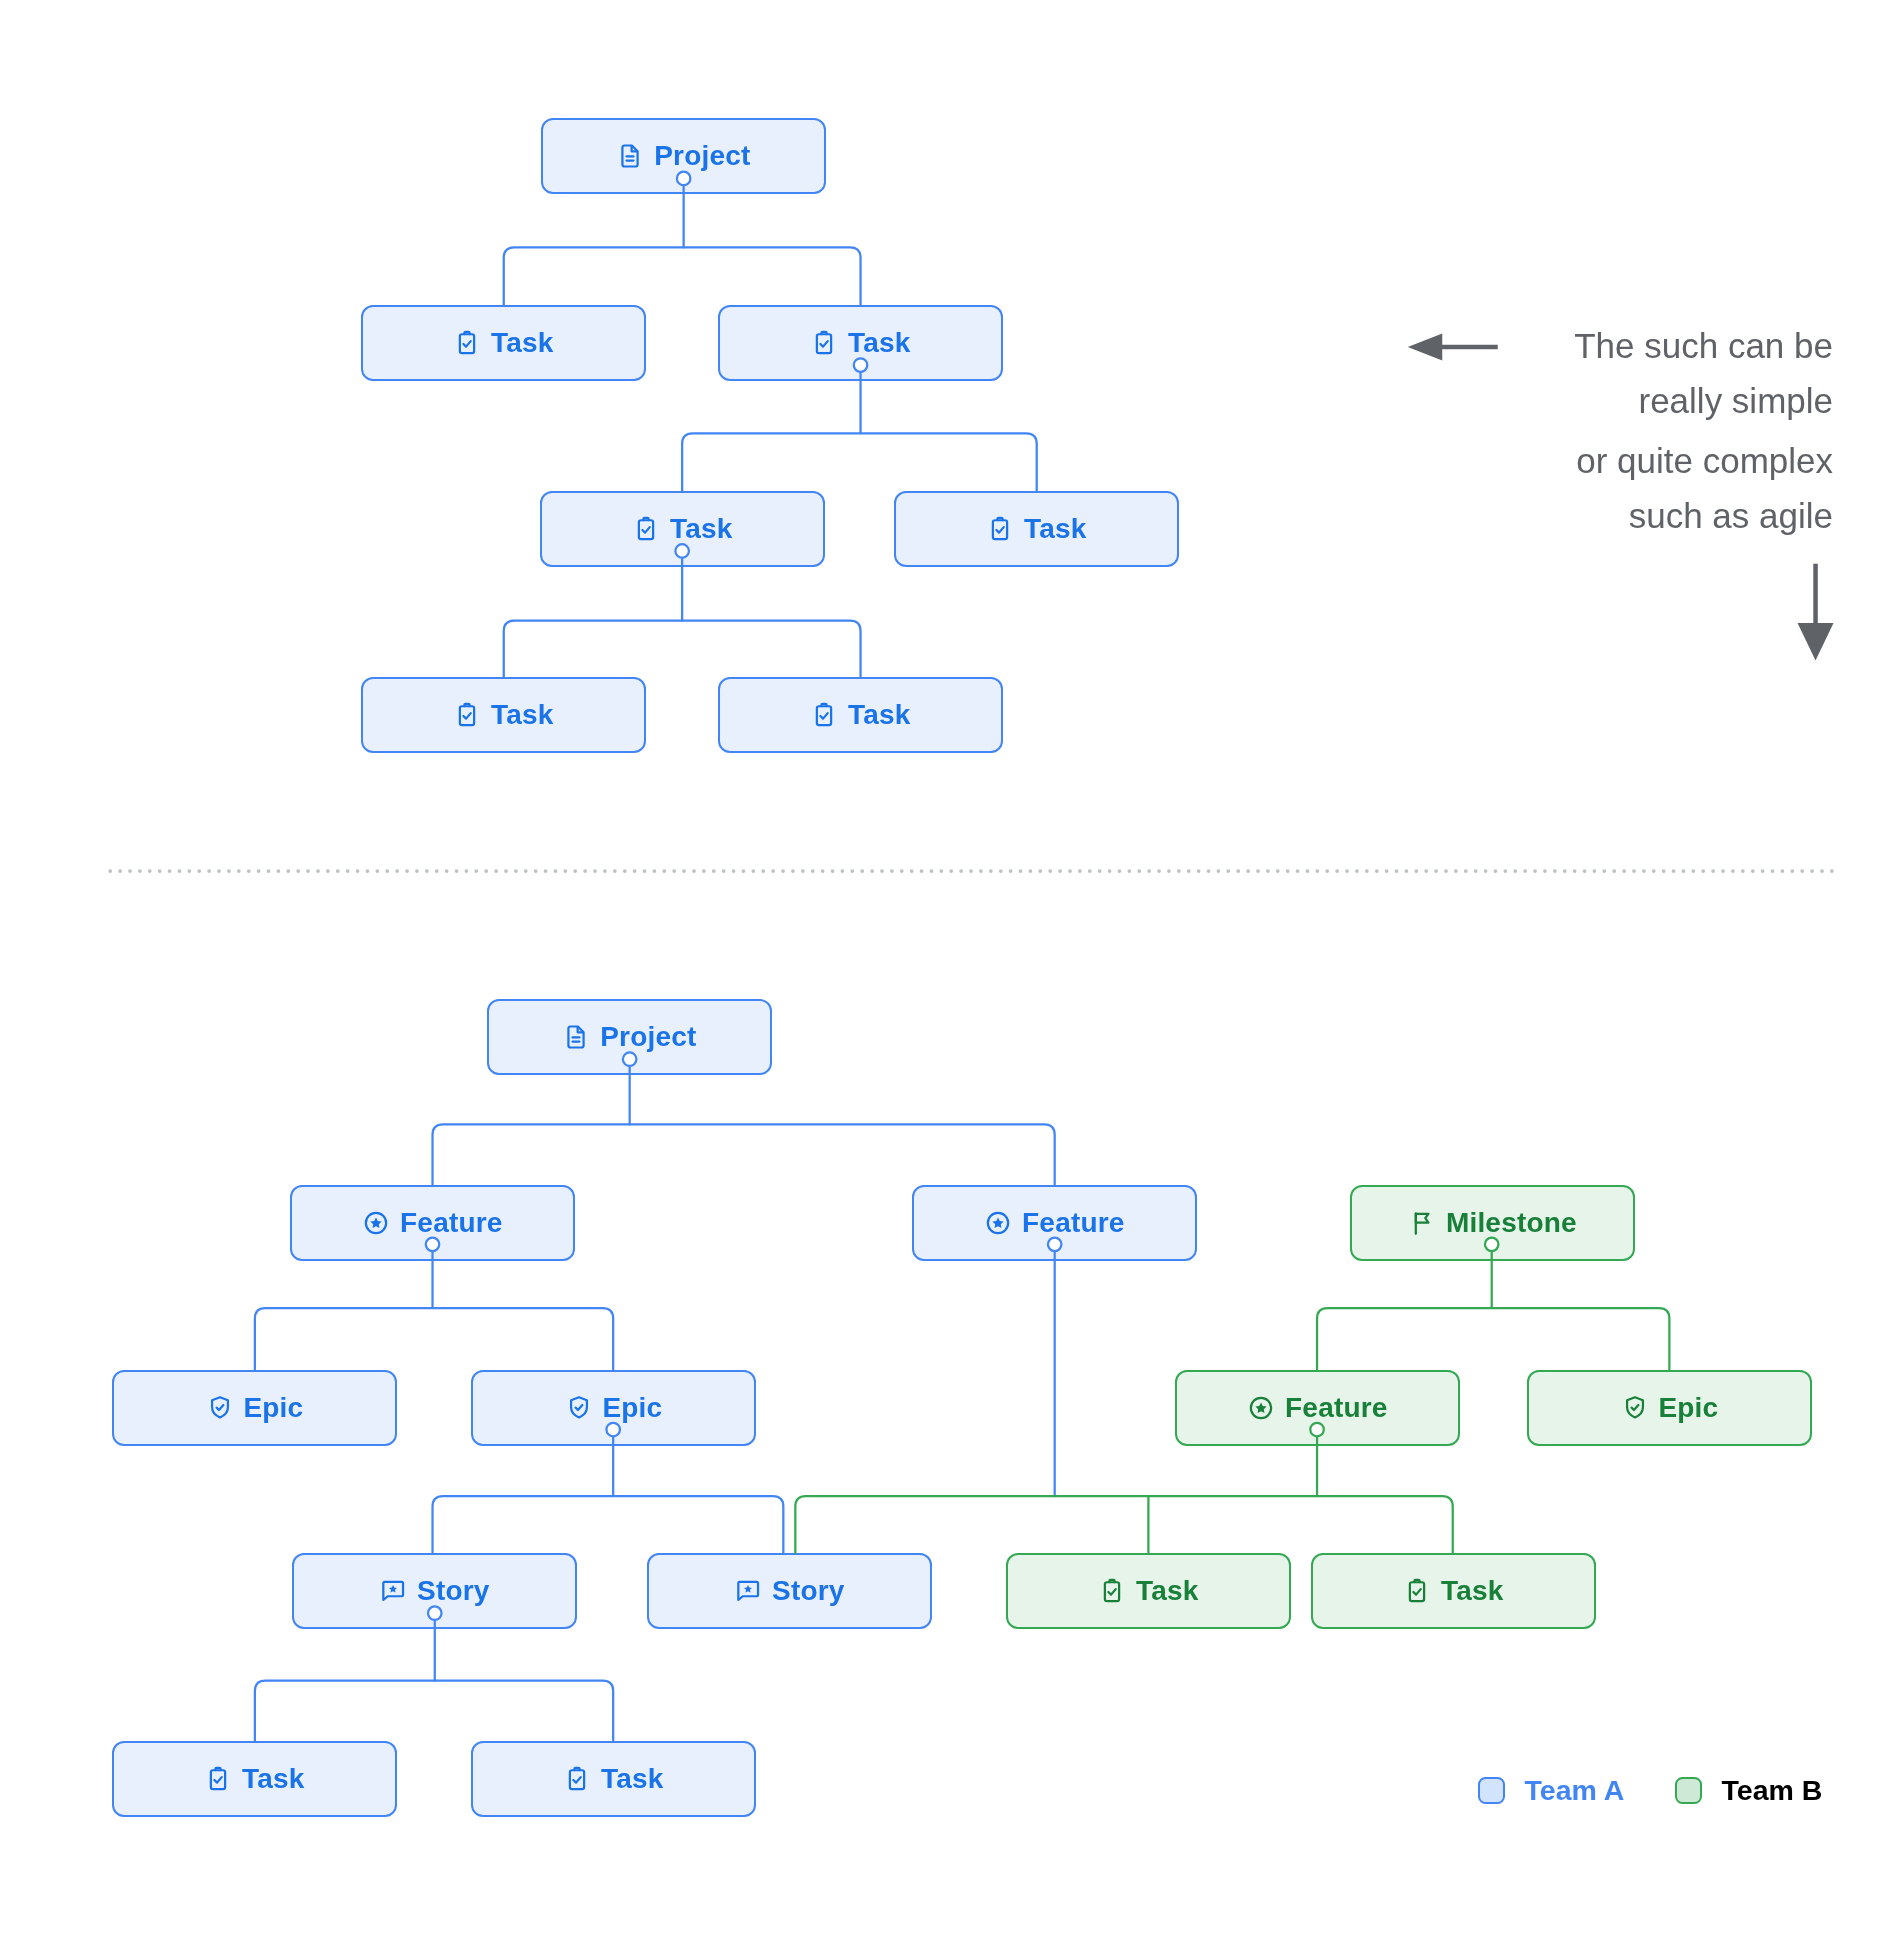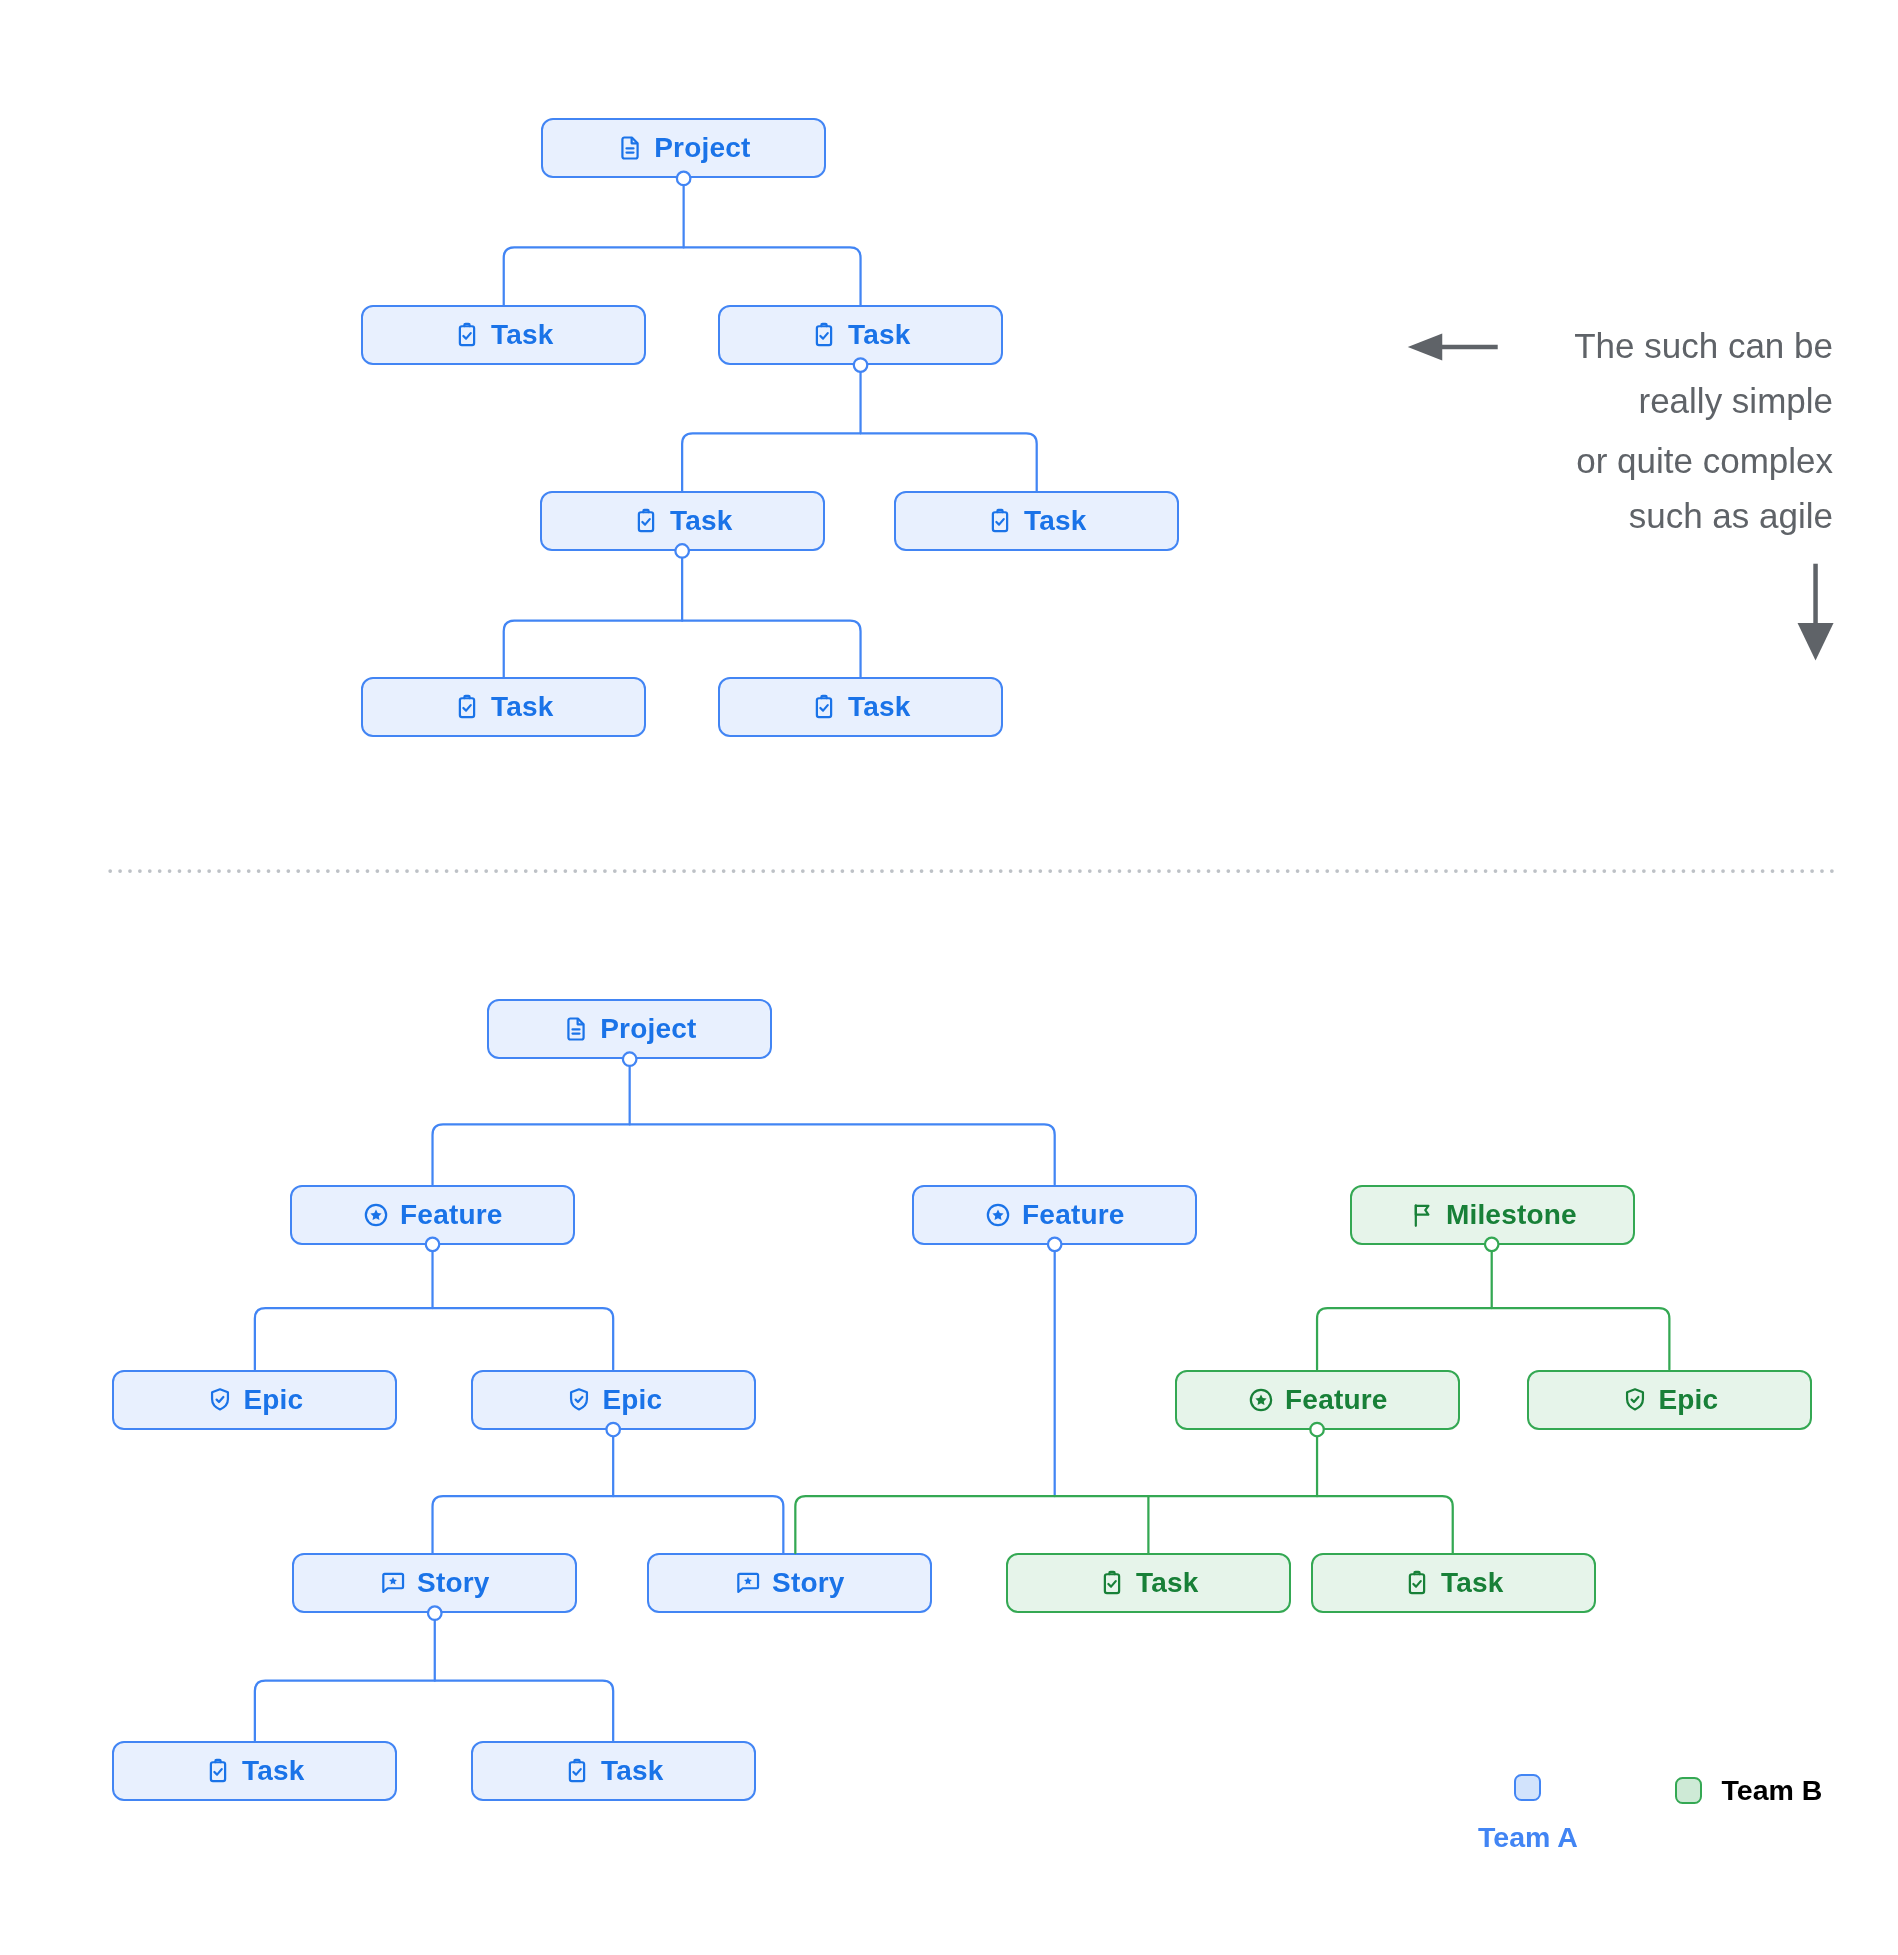--- a/index.html
+++ b/index.html
@@ -1,32 +1,32 @@
 <!DOCTYPE html>
 <html style="font-size:12px"><head>
 <meta charset="utf-8">
 <style>
   html,body{margin:0;padding:0;background:#ffffff;}
   #canvas{position:relative;width:1898px;height:1955px;background:#ffffff;
           font-family:"Liberation Sans","DejaVu Sans",sans-serif;overflow:hidden;}
-  .node{position:absolute;width:285px;height:60px;box-sizing:border-box;
+  .node{position:absolute;width:285px;height:76px;box-sizing:border-box;
         border:2.2px solid;border-radius:12px;display:flex;align-items:center;
         justify-content:center;gap:9.7px;background:#fff;}
   .node.team-a{background:#E8F0FE;border-color:#4285F4;color:#1A73E8;}
   .node.team-b{background:#E6F4EA;border-color:#34A853;color:#188038;}
   .node .lbl{font-size:28px;font-weight:700;letter-spacing:0.2px;white-space:nowrap;}
   .node .ic{width:28px;height:28px;flex:0 0 auto;}
   #connectors{position:absolute;left:0;top:0;pointer-events:none;}
   .annotation{position:absolute;right:65px;top:318px;text-align:right;
               color:#5F6368;font-size:35px;line-height:55px;font-weight:400;}
   .annotation .para2{margin-top:5px;}
   .legend-item{position:absolute;display:flex;align-items:center;gap:19.5px;
                font-size:28.5px;font-weight:700;}
   .legend-swatch{width:27px;height:27px;box-sizing:border-box;border:2.2px solid;border-radius:7.5px;}
-  .legend-item.team-a{color:#4285F4;flex-direction:column;}
+  .legend-item.team-a{color:#4285F4;}
   .legend-item.team-a .legend-swatch{background:#D2E3FC;border-color:#4285F4;}
   .legend-item.team-b{color:#000000;}
   .legend-item.team-b .legend-swatch{background:#CEEAD6;border-color:#34A853;}
   .defs{position:absolute;width:0;height:0;overflow:hidden;}
 </style>
 </head>
 <body>
 
 <svg class="defs" aria-hidden="true">
   <defs>

